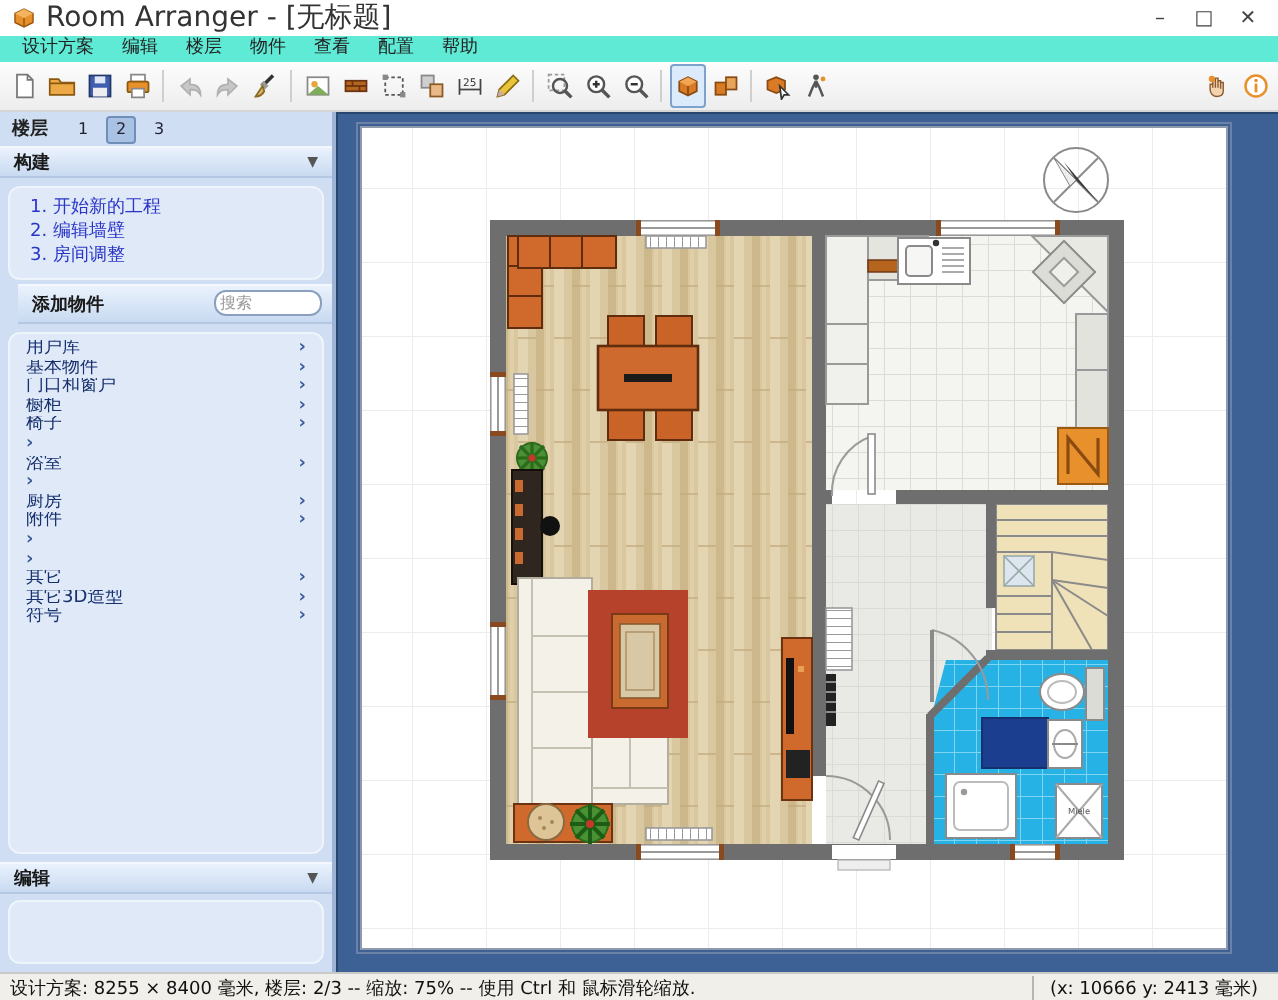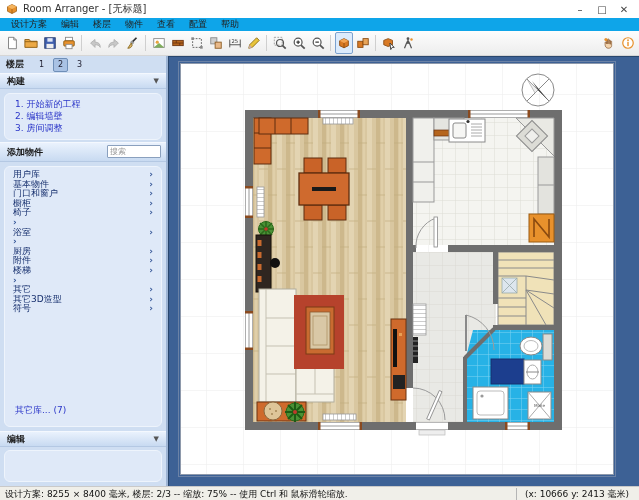--- a/index.html
+++ b/index.html
@@ -1,25 +1,25 @@
 <!DOCTYPE html>
 <html><head>
 <meta charset="utf-8">
 <style>
   html,body{margin:0;padding:0;background:#888;}
   .app{position:relative;width:639px;height:500px;background:#fff;overflow:hidden;
        font-family:"DejaVu Sans","Liberation Sans",sans-serif;-webkit-font-smoothing:antialiased;}
   
   .titlebar{height:18px;display:flex;align-items:center;background:#fff;padding:0 4px;}
   .titlebar .appicon{width:12px;height:12px;margin:0 5px 0 2px;}
-  .titlebar .title{font-size:10px;color:#333;flex:1;white-space:nowrap;}
+  .titlebar .title{font-size:14px;color:#333;flex:1;white-space:nowrap;}
   .winbtn{width:22px;height:14px;display:flex;align-items:center;justify-content:center;
           font-size:10px;color:#444;cursor:default;}
   
-  .menubar{height:13px;display:flex;align-items:center;background:#0ea5e9;padding-left:4px;}
+  .menubar{height:13px;display:flex;align-items:center;background:#5eead4;padding-left:4px;}
   .menu-item{font-size:9px;color:#222;padding:0 7px;line-height:13px;}
   
   .toolbar{height:24px;display:flex;align-items:center;background:linear-gradient(#fdfdfd,#ededed);
            border-bottom:1px solid #d6d6d6;padding:0 2px;}
   .tbtn{width:16px;height:20px;display:flex;align-items:center;justify-content:center;margin:0 0.5px;
         border:1px solid transparent;border-radius:2px;}
   .tbtn.active{background:#dcebfc;border-color:#7da2ce;}
   .tsep{width:1px;height:16px;background:#cfcfcf;margin:0 3px;}
   .tspacer{flex:1;}
   .tbtn svg{display:block;}
@@ -34,23 +34,23 @@
              margin-right:4px;border:1px solid transparent;border-radius:2px;}
   .floor-tab.active{background:#a9c2e4;border-color:#6f8fb8;}
   .sec-header{height:14px;display:flex;align-items:center;padding:0 7px;
               background:linear-gradient(#eaf2fd,#c8daf1);border-top:1px solid #f4f8fe;
               border-bottom:1px solid #b4c8e3;}
   .sec-header .hdr-label{font-weight:bold;color:#1a1a1a;flex:1;}
   .collapse{font-size:7px;color:#555;}
   .panel{margin:4px 4px 2px 4px;background:#dfe9f8;border:1px solid #eef4fc;border-radius:6px;}
   .steps{padding:4px 8px 5px 10px;}
   .step{color:#2a35c8;line-height:12px;white-space:nowrap;}
-  .addobj-header{position:relative;height:18px;}
+  .addobj-header{position:relative;height:18px;margin-left:9px;}
   .search-input{position:absolute;right:5px;top:2px;width:48px;height:11px;font-size:8px;
-                border:1px solid #8aa0be;border-radius:1px;padding:0 2px;background:#fff;}
+                border:1px solid #8aa0be;border-radius:6px;padding:0 2px;background:#fff;}
   .search-input::placeholder{color:#999;}
   .cat-panel{flex:1;display:flex;flex-direction:column;margin:4px 4px;padding:3px 0 5px 0;}
   .cat-row{display:flex;align-items:center;padding:0 8px;line-height:9.6px;color:#17306e;}
   .cat-row .cat-label{flex:1;white-space:nowrap;overflow:hidden;}
   .cat-chevron{color:#3a5a9a;font-weight:bold;font-size:9px;}
   .cat-spacer{flex:1;}
   .more-link{color:#2a35c8;padding:2px 8px 4px 10px;}
   .edit-panel{height:30px;margin:3px 4px 4px 4px;}
   
   .canvas{position:relative;width:471px;height:430px;background:#3d6195;
@@ -302,40 +302,38 @@
           </div>
         <div class="cat-row">
             <span class="cat-label">厨房</span>
             <span class="cat-chevron">›</span>
           </div>
         <div class="cat-row">
             <span class="cat-label">附件</span>
             <span class="cat-chevron">›</span>
           </div>
         <div class="cat-row">
-            <span class="cat-label">楼梯</span>
             <span class="cat-chevron">›</span>
           </div>
         <div class="cat-row">
             <span class="cat-chevron">›</span>
           </div>
         <div class="cat-row">
             <span class="cat-label">其它</span>
             <span class="cat-chevron">›</span>
           </div>
         <div class="cat-row">
             <span class="cat-label">其它3D造型</span>
             <span class="cat-chevron">›</span>
           </div>
         <div class="cat-row">
             <span class="cat-label">符号</span>
             <span class="cat-chevron">›</span>
           </div>
         <div class="cat-spacer"></div>
-        <div class="more-link">其它库...  (7)</div>
       </div>
 
       <div class="sec-header">
         <span class="hdr-label">编辑</span>
         <span class="collapse">▼</span>
       </div>
       <div class="panel edit-panel"></div>
     </div>
 
     <div class="canvas">

